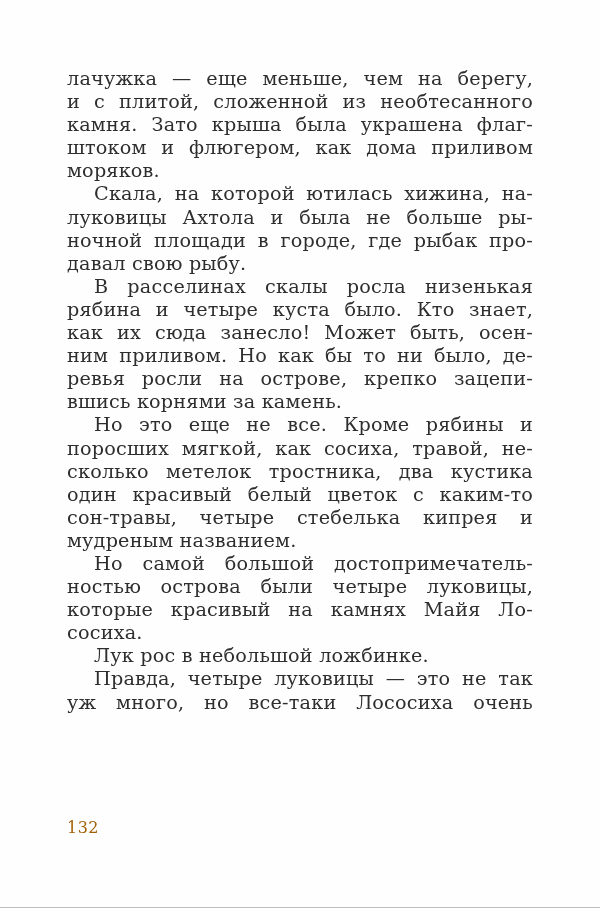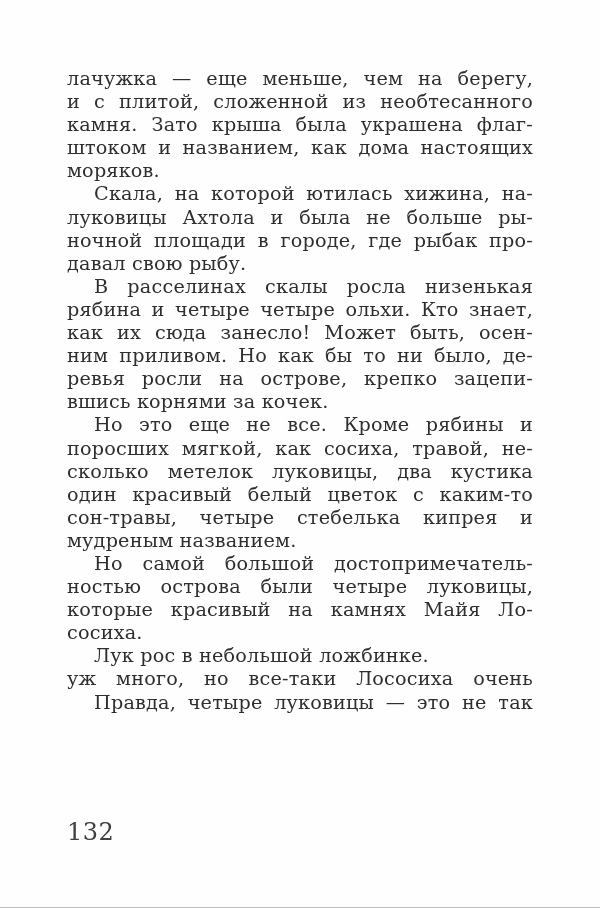--- a/index.html
+++ b/index.html
@@ -45,77 +45,77 @@
       text-align-last: left;
     }
     .line.indent {
       padding-left: 27px;
     }
     .page-number {
       position: absolute;
       left: 67px;
       top: 818px;
       font-family: "DejaVu Serif", "Liberation Serif", serif;
-      font-size: 24px;
-      color: #404040;
+      font-size: 16px;
+      color: #a16207;
       letter-spacing: 0.5px;
     }
   </style>
 </head>
 <body>
 
 <div class="page">
   <div class="text-block">
 
     <div>
       <span class="line">лачужка — еще меньше, чем на берегу,</span>
       <span class="line">и с плитой, сложенной из необтесанного</span>
       <span class="line">камня. Зато крыша была украшена флаг-</span>
-      <span class="line">штоком и названием, как дома настоящих</span>
+      <span class="line">штоком и флюгером, как дома приливом</span>
       <span class="line last">моряков.</span>
     </div>
 
     <div>
       <span class="line indent">Скала, на которой ютилась хижина, на-</span>
       <span class="line">луковицы Ахтола и была не больше ры-</span>
       <span class="line">ночной площади в городе, где рыбак про-</span>
       <span class="line last">давал свою рыбу.</span>
     </div>
 
     <div>
       <span class="line indent">В расселинах скалы росла низенькая</span>
-      <span class="line">рябина и четыре четыре ольхи. Кто знает,</span>
+      <span class="line">рябина и четыре куста было. Кто знает,</span>
       <span class="line">как их сюда занесло! Может быть, осен-</span>
       <span class="line">ним приливом. Но как бы то ни было, де-</span>
       <span class="line">ревья росли на острове, крепко зацепи-</span>
-      <span class="line last">вшись корнями за кочек.</span>
+      <span class="line last">вшись корнями за камень.</span>
     </div>
 
     <div>
       <span class="line indent">Но это еще не все. Кроме рябины и</span>
       <span class="line">поросших мягкой, как сосиха, травой, не-</span>
-      <span class="line">сколько метелок луковицы, два кустика</span>
+      <span class="line">сколько метелок тростника, два кустика</span>
       <span class="line">один красивый белый цветок с каким-то</span>
       <span class="line">сон-травы, четыре стебелька кипрея и</span>
       <span class="line last">мудреным названием.</span>
     </div>
 
     <div>
       <span class="line indent">Но самой большой достопримечатель-</span>
       <span class="line">ностью острова были четыре луковицы,</span>
       <span class="line">которые красивый на камнях Майя Ло-</span>
       <span class="line last">сосиха.</span>
     </div>
 
     <div>
       <span class="line indent last">Лук рос в небольшой ложбинке.</span>
     </div>
 
 
     <div>
+      <span class="line indent">Правда, четыре луковицы — это не так</span>
       <span class="line">уж много, но все-таки Лососиха очень</span>
-      <span class="line indent">Правда, четыре луковицы — это не так</span>
     </div>
 
   </div>
 
   <div class="page-number">132</div>
 </div>
 
 </body></html>

